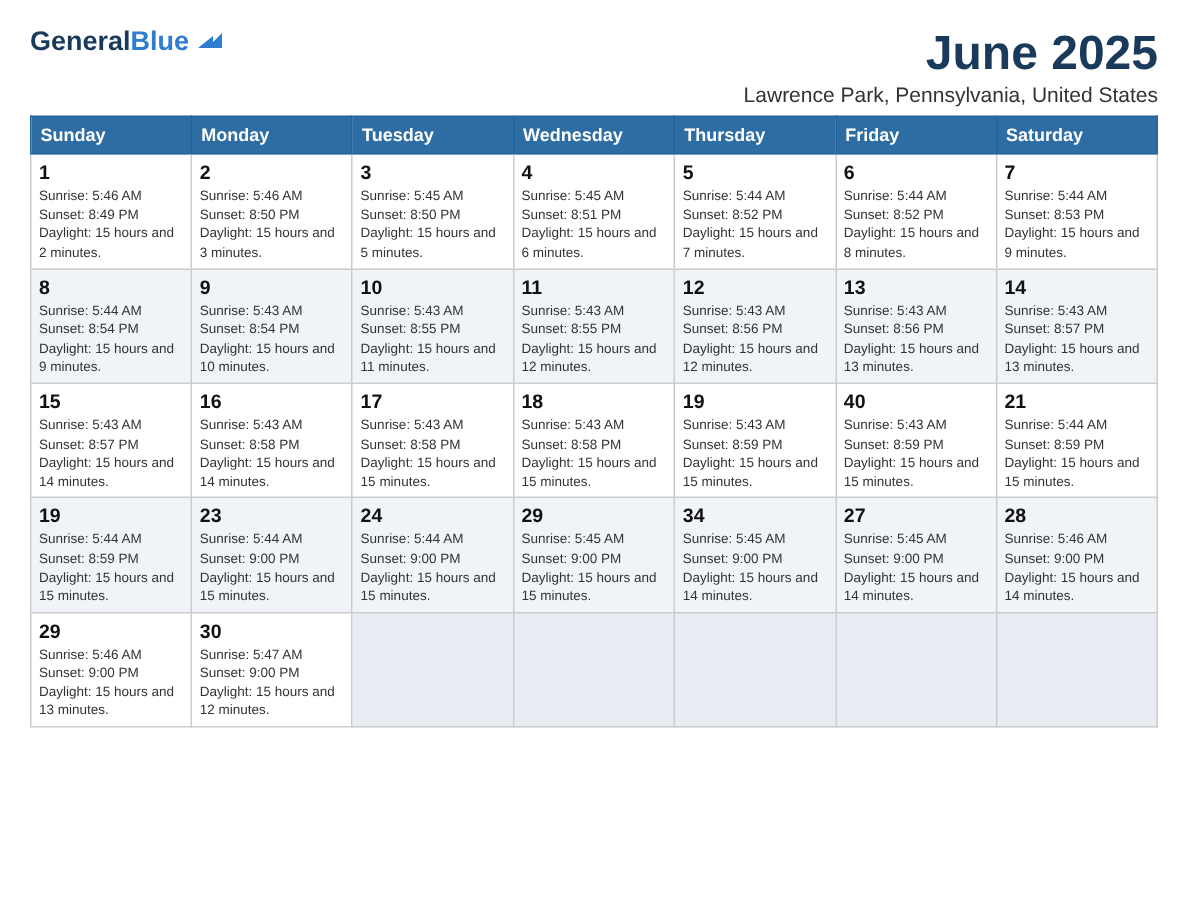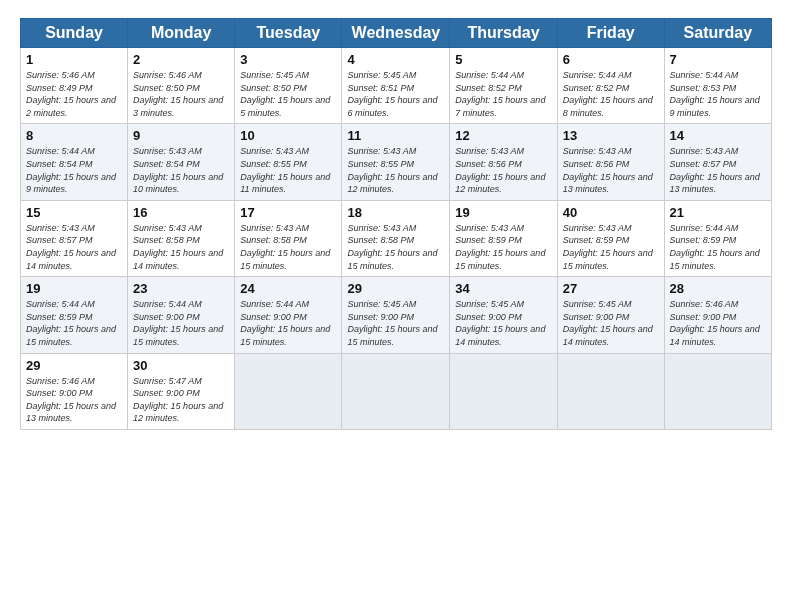--- a/index.html
+++ b/index.html
@@ -49,24 +49,24 @@
       margin-top: 2px;
     }
     .calendar {
       width: 100%;
       border-collapse: collapse;
       border: 1px solid #bbb;
     }
     .calendar thead tr th {
       background: #2e6da4;
       color: #fff;
-      font-size: 16px;
+      font-size: 12px;
       font-weight: bold;
       padding: 5px 6px;
-      text-align: center;
+      text-align: left;
       border: 1px solid #2563a0;
       margin-left: 20px;
     }
     .calendar tbody tr td {
       vertical-align: top;
       border: 1px solid #ccc;
       padding: 4px 5px;
       width: 108px;
       min-height: 75px;
       font-size: 9.5px;
@@ -80,30 +80,45 @@
       font-size: 13px;
       font-weight: bold;
       color: #111;
       display: block;
       margin-bottom: 2px;
     }
     .day-info {
       font-size: 9px;
       color: #333;
       line-height: 1.4;
-      font-style: italic;
     }
     .empty-cell {
       background: #e8edf3 !important;
     }
   </style>
 </head>
 <body>
 
 <div class="page">
+  <div class="header">
+    <div class="logo">
+      <div style="display:flex;align-items:center;">
+        <span class="logo-text">
+          <span>General</span><span class="blue">Blue</span>
+        </span>
+        <svg width="22" height="22" viewBox="0 0 22 22" style="margin-left:2px;margin-top:-6px;">
+          <polygon points="4,18 14,10 14,14 20,8 20,18" fill="#2e7dd1"></polygon>
+        </svg>
+      </div>
+    </div>
+    <div class="title-block">
+      <div class="main-title">June 2025</div>
+      <div class="subtitle">Lawrence Park, Pennsylvania, United States</div>
+    </div>
+  </div>
 
   <table class="calendar">
     <thead>
       <tr>
       <th>Sunday</th>
           <th>Monday</th>
           <th>Tuesday</th>
           <th>Wednesday</th>
           <th>Thursday</th>
           <th>Friday</th>

